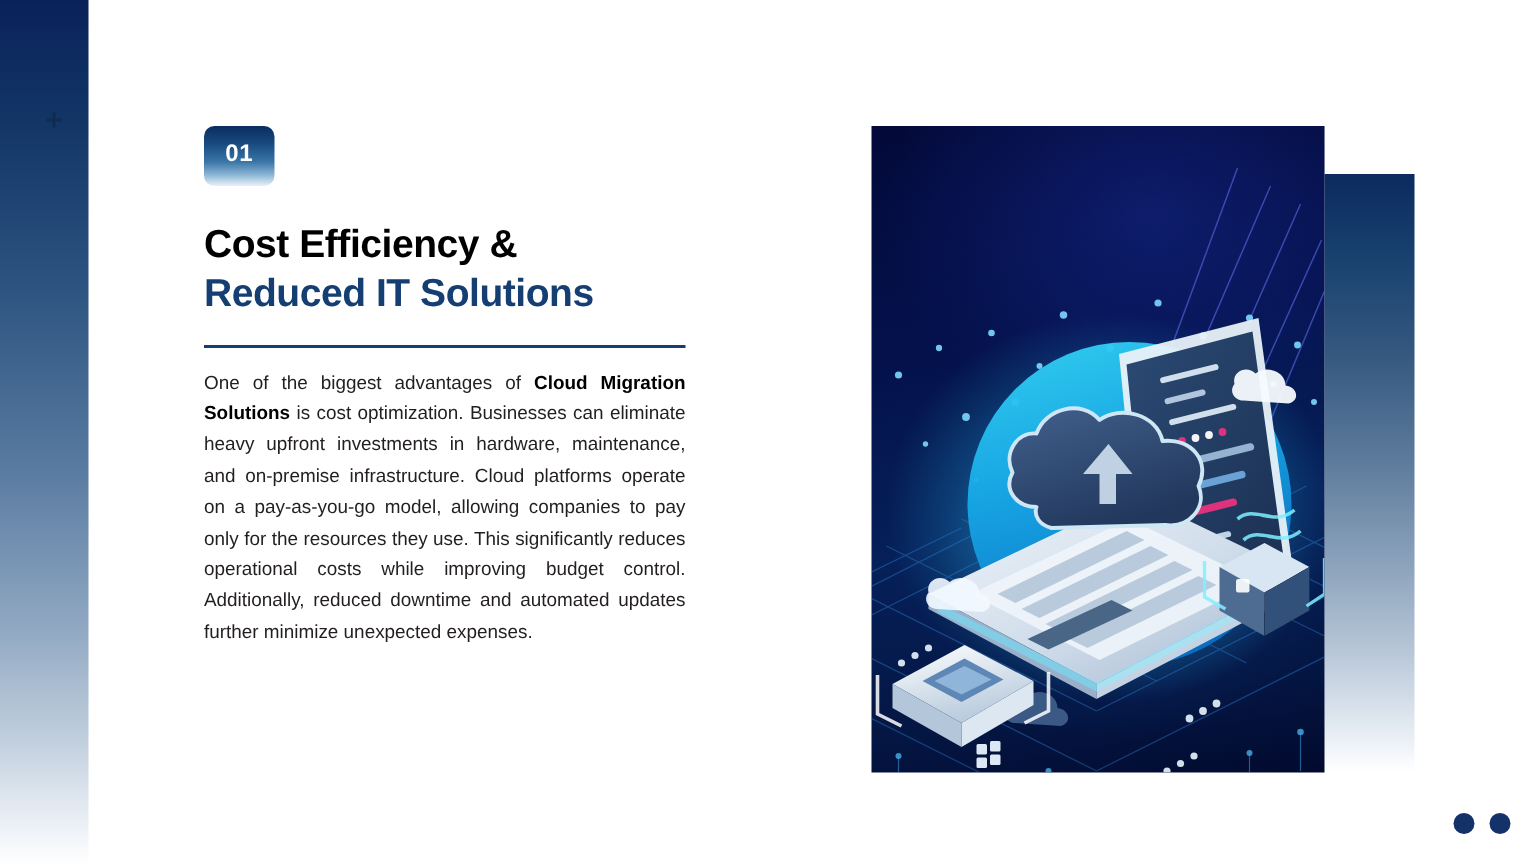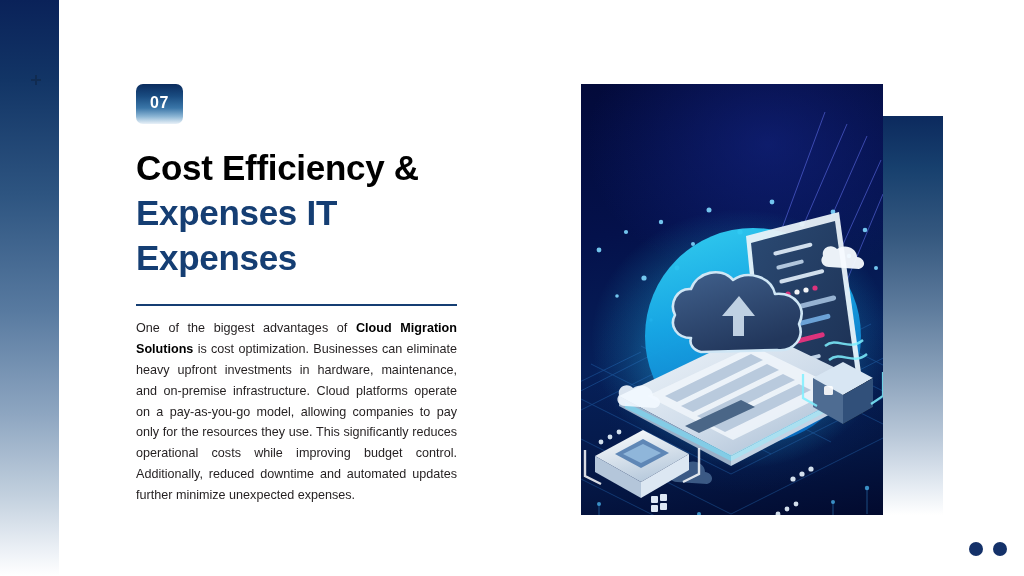--- a/index.html
+++ b/index.html
@@ -117,21 +117,21 @@
     color: #ffffff;
     font-size: 16px;
     font-weight: 600;
     letter-spacing: 0.5px;
     line-height: 1;
     padding-bottom: 2px;
   }
 
   .title {
     margin-top: 22px;
-    font-size: 35px;
+    font-size: 26px;
     font-weight: 800;
     letter-spacing: -0.3px;
     line-height: 1.28;
   }
   .title-line-1 { color: #000000; display: block; }
   .title-line-2 { color: #153e73; display: block; }
 
   .rule {
     margin-top: 11px;
     width: 321px;
@@ -180,26 +180,26 @@
   <div class="right-panel"></div>
 
   <div class="dots">
     <span class="dot"></span>
     <span class="dot"></span>
   </div>
 
   <div class="content">
 
     <div class="badge">
-      <span class="badge-label nodrag">07</span>
+      <span class="badge-label nodrag">01</span>
     </div>
 
     <h1 class="title">
       <span class="title-line-1">Cost Efficiency &amp;</span>
-      <span class="title-line-2">Expenses IT Expenses</span>
+      <span class="title-line-2">Reduced IT Solutions</span>
     </h1>
 
     <div class="rule"></div>
 
     <p class="body-copy"><span>One of the biggest advantages of </span><b>Cloud Migration Solutions</b><span> is cost optimization. Businesses can eliminate heavy upfront investments in hardware, maintenance, and on-premise infrastructure. Cloud platforms operate on a pay-as-you-go model, allowing companies to pay only for the resources they use. This significantly reduces operational costs while improving budget control. Additionally, reduced downtime and automated updates further minimize unexpected expenses.</span></p>
 
   </div>
 
   <div class="illustration">
     <svg viewBox="0 0 302 431" xmlns="http://www.w3.org/2000/svg" aria-hidden="true">

